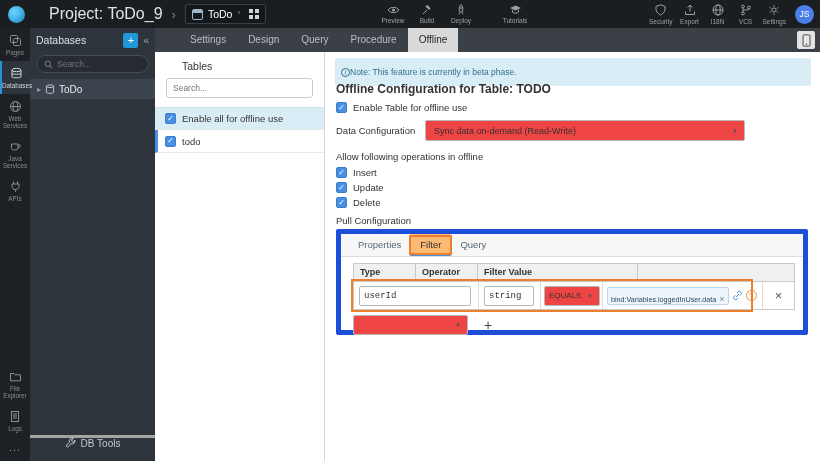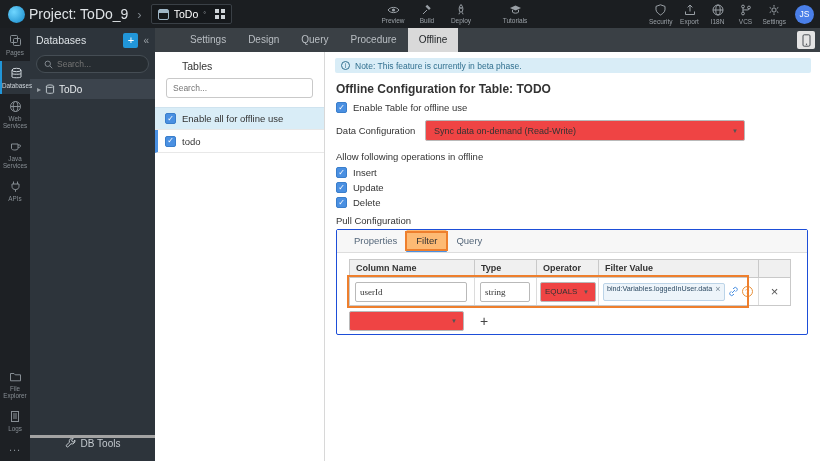--- a/index.html
+++ b/index.html
@@ -1,21 +1,21 @@
 <!DOCTYPE html>
 <html><head>
 <meta charset="utf-8">
 <style>
 *{margin:0;padding:0;box-sizing:border-box}
 html,body{width:820px;height:461px;overflow:hidden;font-family:"Liberation Sans",sans-serif;background:#fff;position:relative}
 
 
 .topbar{position:absolute;left:0;top:0;width:820px;height:28px;background:#1b1e21;display:flex;align-items:center;z-index:30}
 .logo{width:17px;height:17px;border-radius:50%;margin-left:8px;background:radial-gradient(circle at 35% 35%,#6fd6ff,#1487c8);flex:none}
-.proj{color:#dfe3e6;font-size:14px;margin-left:4px;white-space:nowrap}
+.proj{color:#dfe3e6;font-size:16px;margin-left:24px;white-space:nowrap}
 .chev{color:#7d848a;font-size:13px;margin:0 9px}
 .appbox{display:flex;align-items:center;height:20px;background:#15181b;border:1px solid #3a4046;border-radius:2px;padding:0 6px;gap:5px}
 .appicon{width:11px;height:11px;border:1px solid #9fb6c6;border-radius:2px;position:relative;flex:none}
 .appicon::after{content:"";position:absolute;left:0;top:0;right:0;height:3px;background:#9fb6c6}
 .appname{color:#fff;font-size:10.5px}
 .dirty{color:#9aa0a6;font-size:7px;vertical-align:super}
 .gridicon{margin-left:4px;display:flex}
 .topnav{position:absolute;left:378px;top:0;height:28px;display:flex;align-items:center;gap:4px}
 .tn{min-width:30px;display:flex;flex-direction:column;align-items:center;gap:2px;color:#9aa0a6;cursor:pointer}
 .tn .lbl,.tr-item .lbl{font-size:6.5px;line-height:7px;white-space:nowrap}
@@ -60,53 +60,53 @@
 .tp-row.sel{border-left:3px solid #4a90e2;padding-left:7px}
 
 
 .cb{width:11px;height:11px;background:#4a90e2;border:1px solid #3a7ecb;border-radius:2px;display:inline-flex;align-items:center;justify-content:center;flex:none;cursor:pointer}
 .cb::after{content:"✓";color:#fff;font-size:8px;line-height:1}
 .selectbox{border:1px solid #b9b9b9;border-radius:2px;background:#ef4444;font-size:9px;color:#333;display:flex;align-items:center;padding:0 8px;position:relative;cursor:pointer}
 .selectbox::after{content:"▼";font-size:6px;color:#555;position:absolute;right:6px;top:50%;transform:translateY(-50%)}
 
 
 .main{position:absolute;left:325px;top:52px;right:0;bottom:0;background:#fff;z-index:5}
-.banner{position:absolute;left:10px;top:6px;right:9px;height:15px;background:#d9edf7;color:#31708f;font-size:8.5px;border-radius:2px;display:flex;align-items:center;gap:5px;padding-left:6px}
+.banner{position:absolute;left:10px;top:6px;right:9px;height:28px;background:#d9edf7;color:#31708f;font-size:8.5px;border-radius:2px;display:flex;align-items:center;padding-left:6px}
 .info-ic{width:9px;height:9px;border:1px solid #31708f;border-radius:50%;font-size:6.5px;line-height:8px;text-align:center;flex:none}
 .info-ic::after{content:"i"}
 .heading{position:absolute;left:11px;top:30px;font-size:12px;font-weight:bold;color:#333}
 .cbrow{position:absolute;display:flex;align-items:center;gap:6px;font-size:9.5px;color:#333}
 .row-enable{left:11px;top:50px}
 .dc-label{position:absolute;left:11px;top:73px;font-size:9.5px;color:#333}
 .dc-select{position:absolute;left:100px;top:68px;width:320px;height:21px}
 .ops-label{position:absolute;left:11px;top:99px;font-size:9.5px;color:#333}
 .row-ins{left:11px;top:115px}
 .row-upd{left:11px;top:130px}
 .row-del{left:11px;top:145px}
 .pull-label{position:absolute;left:11px;top:163px;font-size:9.5px;color:#333}
-.pullpanel{position:absolute;left:11px;top:177px;width:472px;height:106px;border:1px solid #1d4ed8;border-radius:2px;background:#fff}
+.pullpanel{position:absolute;left:11px;top:177px;width:472px;height:106px;border:5px solid #1d4ed8;border-radius:2px;background:#fff}
 .pp-strip{height:23px;background:#f7f7f7;border-bottom:1px solid #ddd;display:flex;padding-left:8px}
 .pp-tab{padding:0 9px;line-height:22px;font-size:9.5px;color:#55677a;position:relative;cursor:pointer}
 .pp-tab.active{background:#fdba74;color:#333;border-left:1px solid #ddd;border-right:1px solid #ddd;border-bottom:2px solid #4a90e2;line-height:21px}
 .ann{position:absolute;border:2px solid #ee7f2d;pointer-events:none;z-index:6}
 .ann-tab{left:-2px;right:-2px;top:1px;bottom:-1px}
 .pp-content{position:relative;padding:6px 0 0 12px}
 .fgrid{width:442px;font-size:9px;color:#333}
 .fg-head{display:flex;height:19px;background:#f0f0f0;border:1px solid #c9c9c9}
 .hc{line-height:17px;padding-left:6px;font-weight:bold;border-right:1px solid #c9c9c9;font-size:9px;overflow:hidden;white-space:nowrap}
 .hc1{width:125px}.hc2{width:62px}.hc3{width:62px}.hc4{width:160px}.hc5{width:31px;border-right:none}
 .fg-row{position:relative;display:flex;height:28px;border:1px solid #c9c9c9;border-top:none;align-items:center}
 .fg-cell{height:100%;display:flex;align-items:center;border-right:1px solid #dcdcdc}
 .fc1{width:125px;padding-left:5px}.fc2{width:62px;padding-left:5px}.fc3{width:62px;padding-left:3px}
 .fc4{width:160px;padding-left:4px;gap:3px}
 .fc5{width:31px;justify-content:center;border-right:none}
-.fginput{height:20px;border:1px solid #b9b9b9;border-radius:2px;font-size:9px;color:#333;padding:0 4px;width:112px;outline:none;font-family:Liberation Serif, serif}
+.fginput{height:20px;border:1px solid #b9b9b9;border-radius:2px;font-size:9px;color:#333;padding:0 4px;width:112px;outline:none;font-family:Liberation Mono, monospace}
 .fc2 .fginput{width:50px}
 .opsel{width:56px;height:20px;font-size:8px;padding:0 4px}
-.bindtok{display:flex;align-items:flex-start;gap:3px;background:#edf4fa;border:1px solid #bcd4e8;border-radius:2px;padding:0 3px;height:18px;font-size:7.2px;color:#2d4a63;white-space:nowrap;max-width:128px;overflow:hidden}
+.bindtok{display:flex;align-items:flex-end;gap:3px;background:#edf4fa;border:1px solid #bcd4e8;border-radius:2px;padding:0 3px;height:18px;font-size:7.2px;color:#2d4a63;white-space:nowrap;max-width:128px;overflow:hidden}
 .tok-x{color:#7a8b99;font-size:9px;cursor:pointer;flex:none}
 .help{width:11px;height:11px;border-radius:50%;border:1px solid #e8913a;color:#e8913a;font-size:8px;line-height:9px;text-align:center;flex:none;cursor:pointer}
 .del{color:#555;font-size:13px;cursor:pointer}
 .ann-row{left:-3px;top:-3px;bottom:-3px;right:41px}
 .fg-add{display:flex;align-items:center;gap:16px;margin-top:5px}
 .addsel{width:115px;height:20px}
 .plusbtn{font-size:14px;color:#444;line-height:14px;cursor:pointer}
 svg{display:block}
 </style>
 </head>
@@ -398,21 +398,20 @@
       <div class="pp-tab active">
         <span>Filter</span>
         <span class="ann ann-tab"></span>
       </div>
       <div class="pp-tab">Query</div>
     </div>
 
     <div class="pp-content">
       <div class="fgrid">
         <div class="fg-head">
-          <div class="hc hc1">Column Name</div>
           <div class="hc hc2">Type</div>
           <div class="hc hc3">Operator</div>
           <div class="hc hc4">Filter Value</div>
           <div class="hc hc5"></div>
         </div>
 
         <div class="fg-row">
           <div class="fg-cell fc1">
             <input class="fginput" value="userId" style="">
           </div>

